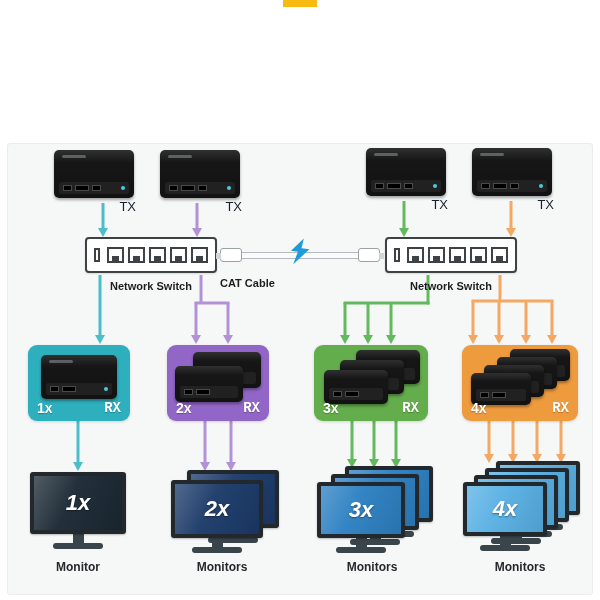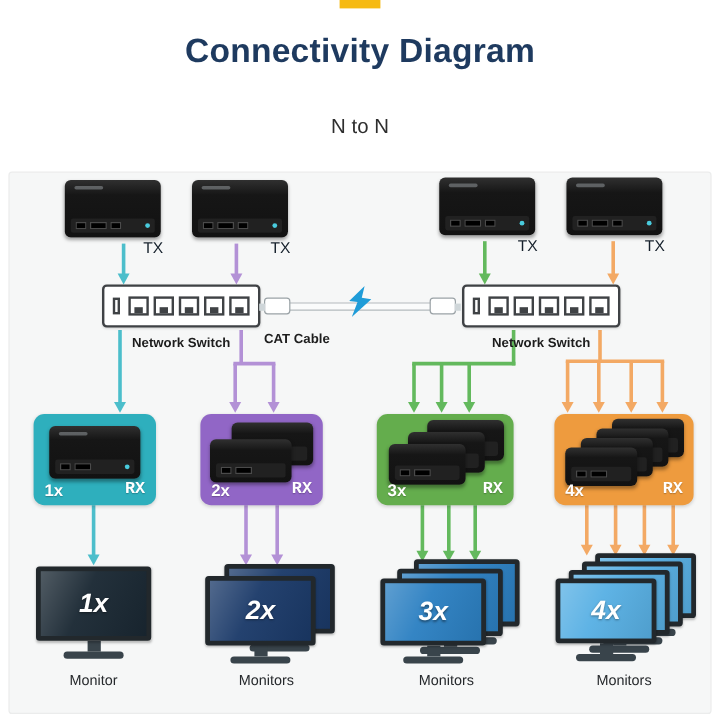--- a/index.html
+++ b/index.html
@@ -54,29 +54,27 @@
   .rx-device{ position:absolute; }
   .rx-count,.rx-tag{ position:absolute; bottom:5px; color:#fff; font-size:14px; font-weight:bold; text-shadow:0 1px 1px rgba(0,0,0,.25); }
   .rx-count{ left:9px; } .rx-tag{ right:9px;font-family:Liberation Mono, monospace; }
 
   .monitor{ position:absolute; z-index:2; }
   .screen{ position:relative; border:4px solid #22282c; border-radius:3px; box-shadow:0 1px 2px rgba(0,0,0,.25); }
   .screen::after{ content:""; position:absolute; inset:0; z-index:1; background:linear-gradient(115deg, rgba(255,255,255,.24), rgba(255,255,255,.04) 42%, rgba(0,0,0,.10)); }
   .mon-count{ position:absolute; inset:0; z-index:2; display:flex; align-items:center; justify-content:center; color:#fff; font-weight:bold; font-style:italic; font-size:22px; text-shadow:0 1px 2px rgba(0,0,0,.4); }
   .neck{ width:11px; height:9px; background:#39444b; margin:0 auto; }
   .base{ width:50px; height:6px; background:#39444b; border-radius:3px; margin:0 auto; }
-  .mon-label{ position:absolute; z-index:2; text-align:center; font-size:12px; font-weight:normal; color:#26292c; }
+  .mon-label{ position:absolute; z-index:2; text-align:center; font-size:12px; font-weight:bold; color:#26292c; }
 </style>
 </head>
 <body>
 
 <div class="stage">
   <div class="top-tab"></div>
-  <div class="title">Connectivity Diagram</div>
-  <div class="subtitle">N to N</div>
   <div class="panel"></div>
 
   <svg class="arrows" width="600" height="600" viewBox="0 0 600 600">
     <g class="c-cyan">
       <line x1="103" y1="203" x2="103" y2="229"></line>
         <path d="M98 228 h10 l-5 9 z"></path>
       <line x1="100" y1="275" x2="100" y2="336"></line>
         <path d="M95 335 h10 l-5 9 z"></path>
       <line x1="78" y1="421" x2="78" y2="463"></line>
         <path d="M73 462 h10 l-5 9 z"></path>

